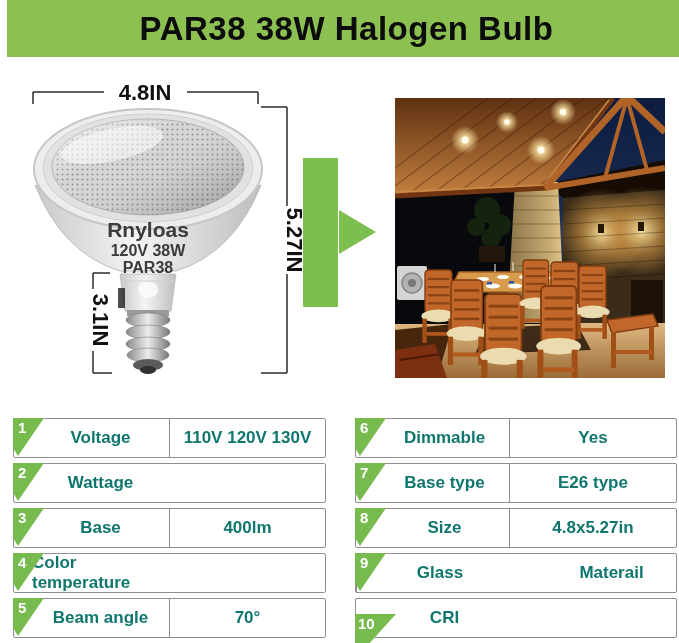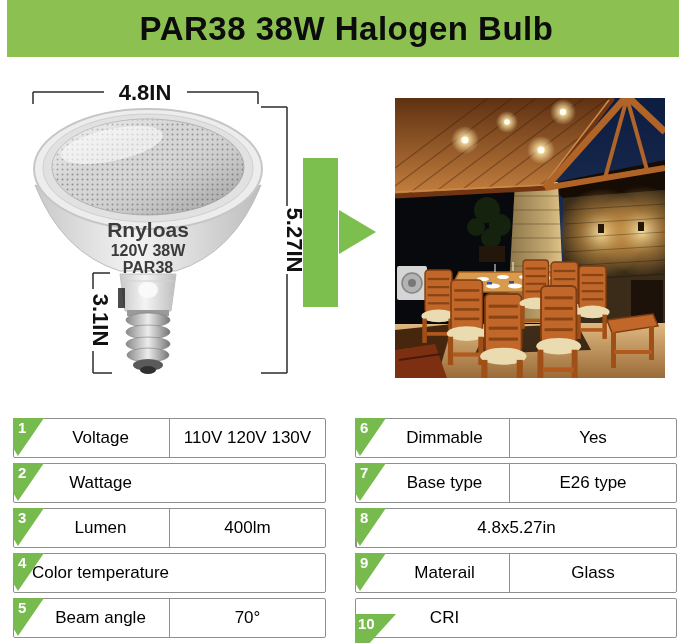--- a/index.html
+++ b/index.html
@@ -19,21 +19,21 @@
   .t-right{left:355px;width:322px;}
   .spec-row{position:relative;height:40px;margin-bottom:5px;box-sizing:border-box;
             border:1.5px solid #8f8f8f;border-radius:2px;background:#fff;
             display:flex;align-items:stretch;}
   .badge{position:absolute;top:-1px;left:-1px;width:31px;height:38px;background:#77ba4e;
          clip-path:polygon(0 0,100% 0,16% 100%,0 78%);z-index:2;}
   .badge span{display:block;padding:1px 0 0 5px;font-size:15px;font-weight:bold;color:#ffffff;}
   .badge-wide{width:41px;margin-top:16px;}
   .badge-wide span{padding-left:3px;}
   .cell{display:flex;align-items:center;justify-content:center;
-        font-size:17px;font-weight:normal;color:#000000;box-sizing:border-box;}
+        font-size:17px;font-weight:bold;color:#0f766e;box-sizing:border-box;}
   .label{padding-left:18px;}
   .t-left .label{width:155px;}
   .t-right .label{width:153px;padding-left:24px;}
   .value{flex:1;border-left:1px solid #8f8f8f;}
 </style>
 </head>
 <body>
 
 <div id="page">
 
@@ -303,21 +303,21 @@
     <div class="spec-row">
       <div class="badge">
           <span>2</span>
         </div>
       <div class="cell label">Wattage</div>
     </div>
     <div class="spec-row">
       <div class="badge">
           <span>3</span>
         </div>
-      <div class="cell label">Lumen</div>
+      <div class="cell label">Base</div>
       <div class="cell value">400lm</div>
     </div>
     <div class="spec-row">
       <div class="badge">
           <span>4</span>
         </div>
       <div class="cell label">Color temperature</div>
     </div>
     <div class="spec-row">
       <div class="badge">
@@ -340,28 +340,29 @@
       <div class="badge">
           <span>7</span>
         </div>
       <div class="cell label">Base type</div>
       <div class="cell value">E26 type</div>
     </div>
     <div class="spec-row">
       <div class="badge">
           <span>8</span>
         </div>
+      <div class="cell label">Size</div>
       <div class="cell value">4.8x5.27in</div>
     </div>
     <div class="spec-row">
       <div class="badge">
           <span>9</span>
         </div>
+      <div class="cell value">Glass</div>
       <div class="cell label">Materail</div>
-      <div class="cell value">Glass</div>
     </div>
     <div class="spec-row">
       <div class="badge badge-wide">
           <span>10</span>
         </div>
       <div class="cell label">CRI</div>
     </div>
   </div>
 
 </div>

